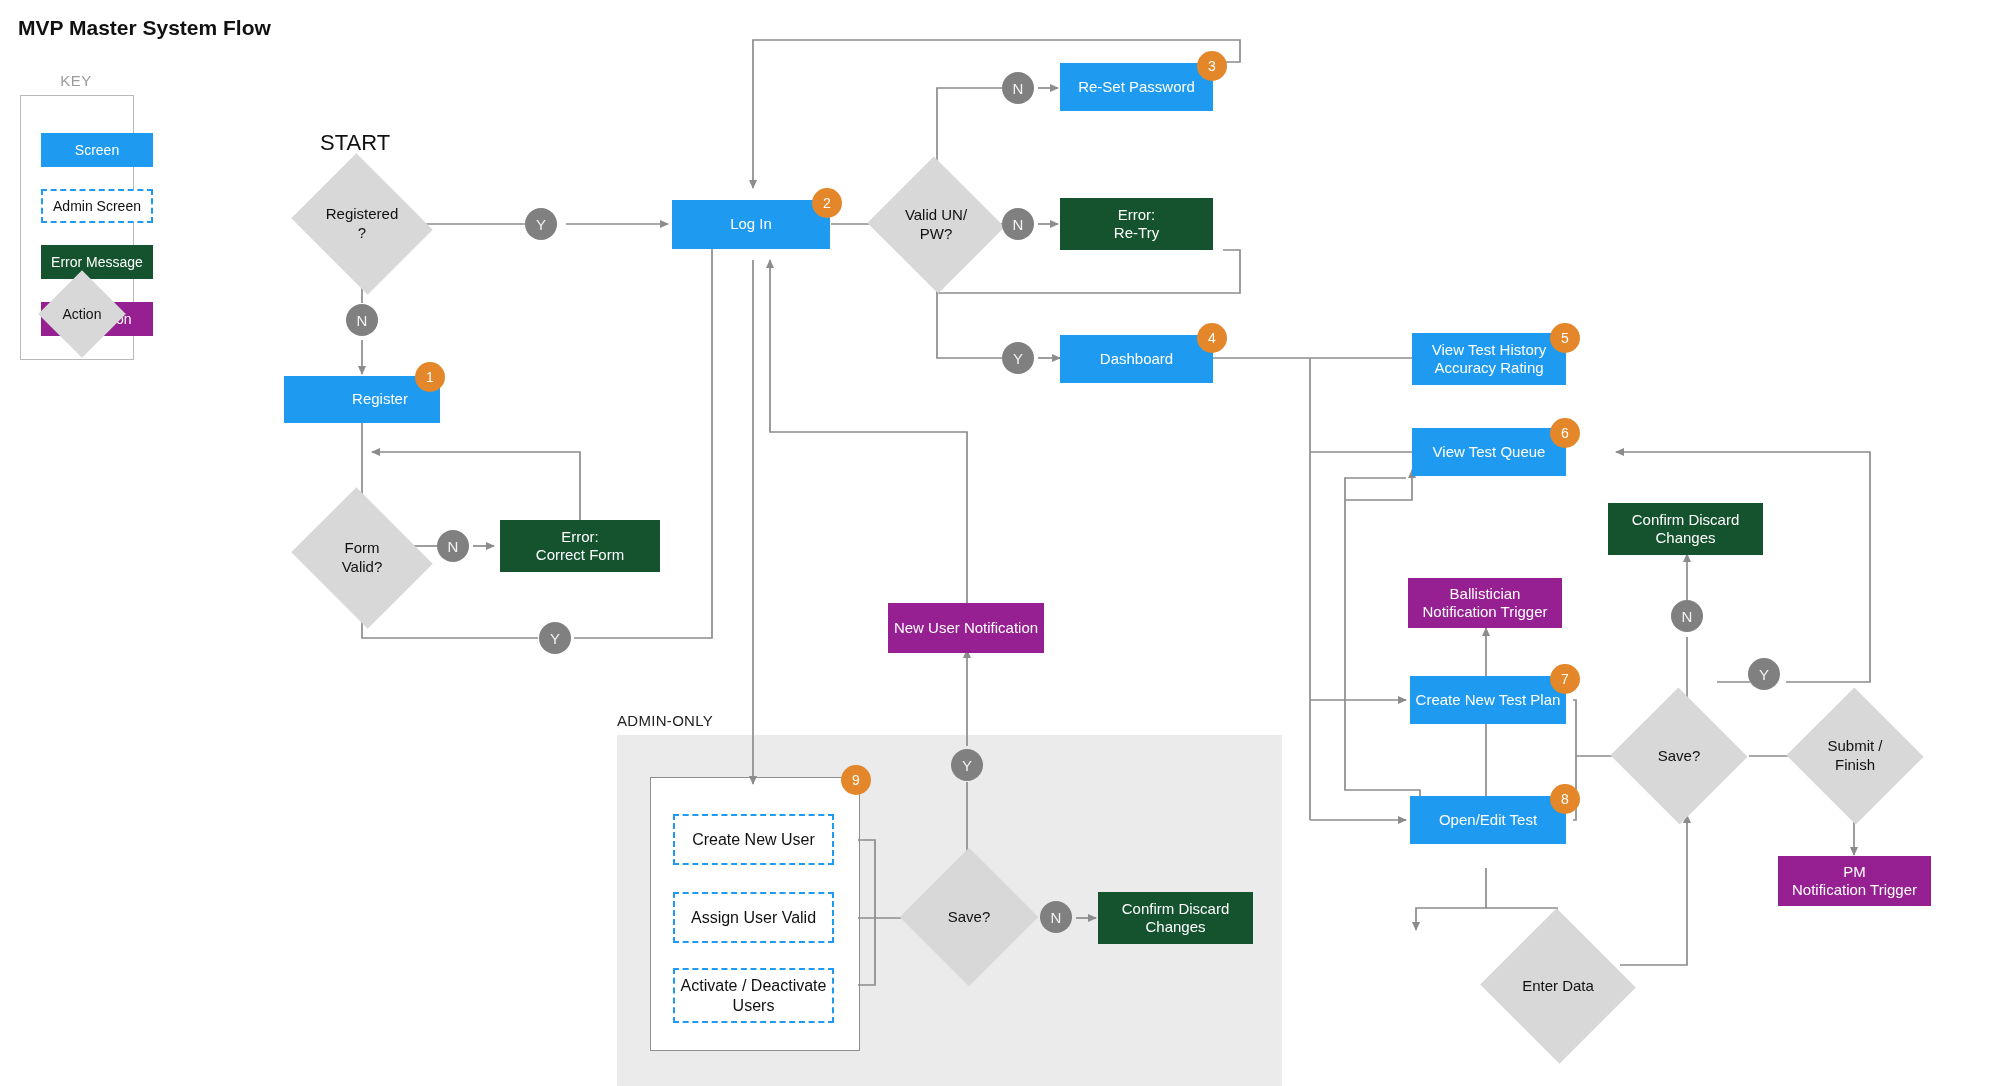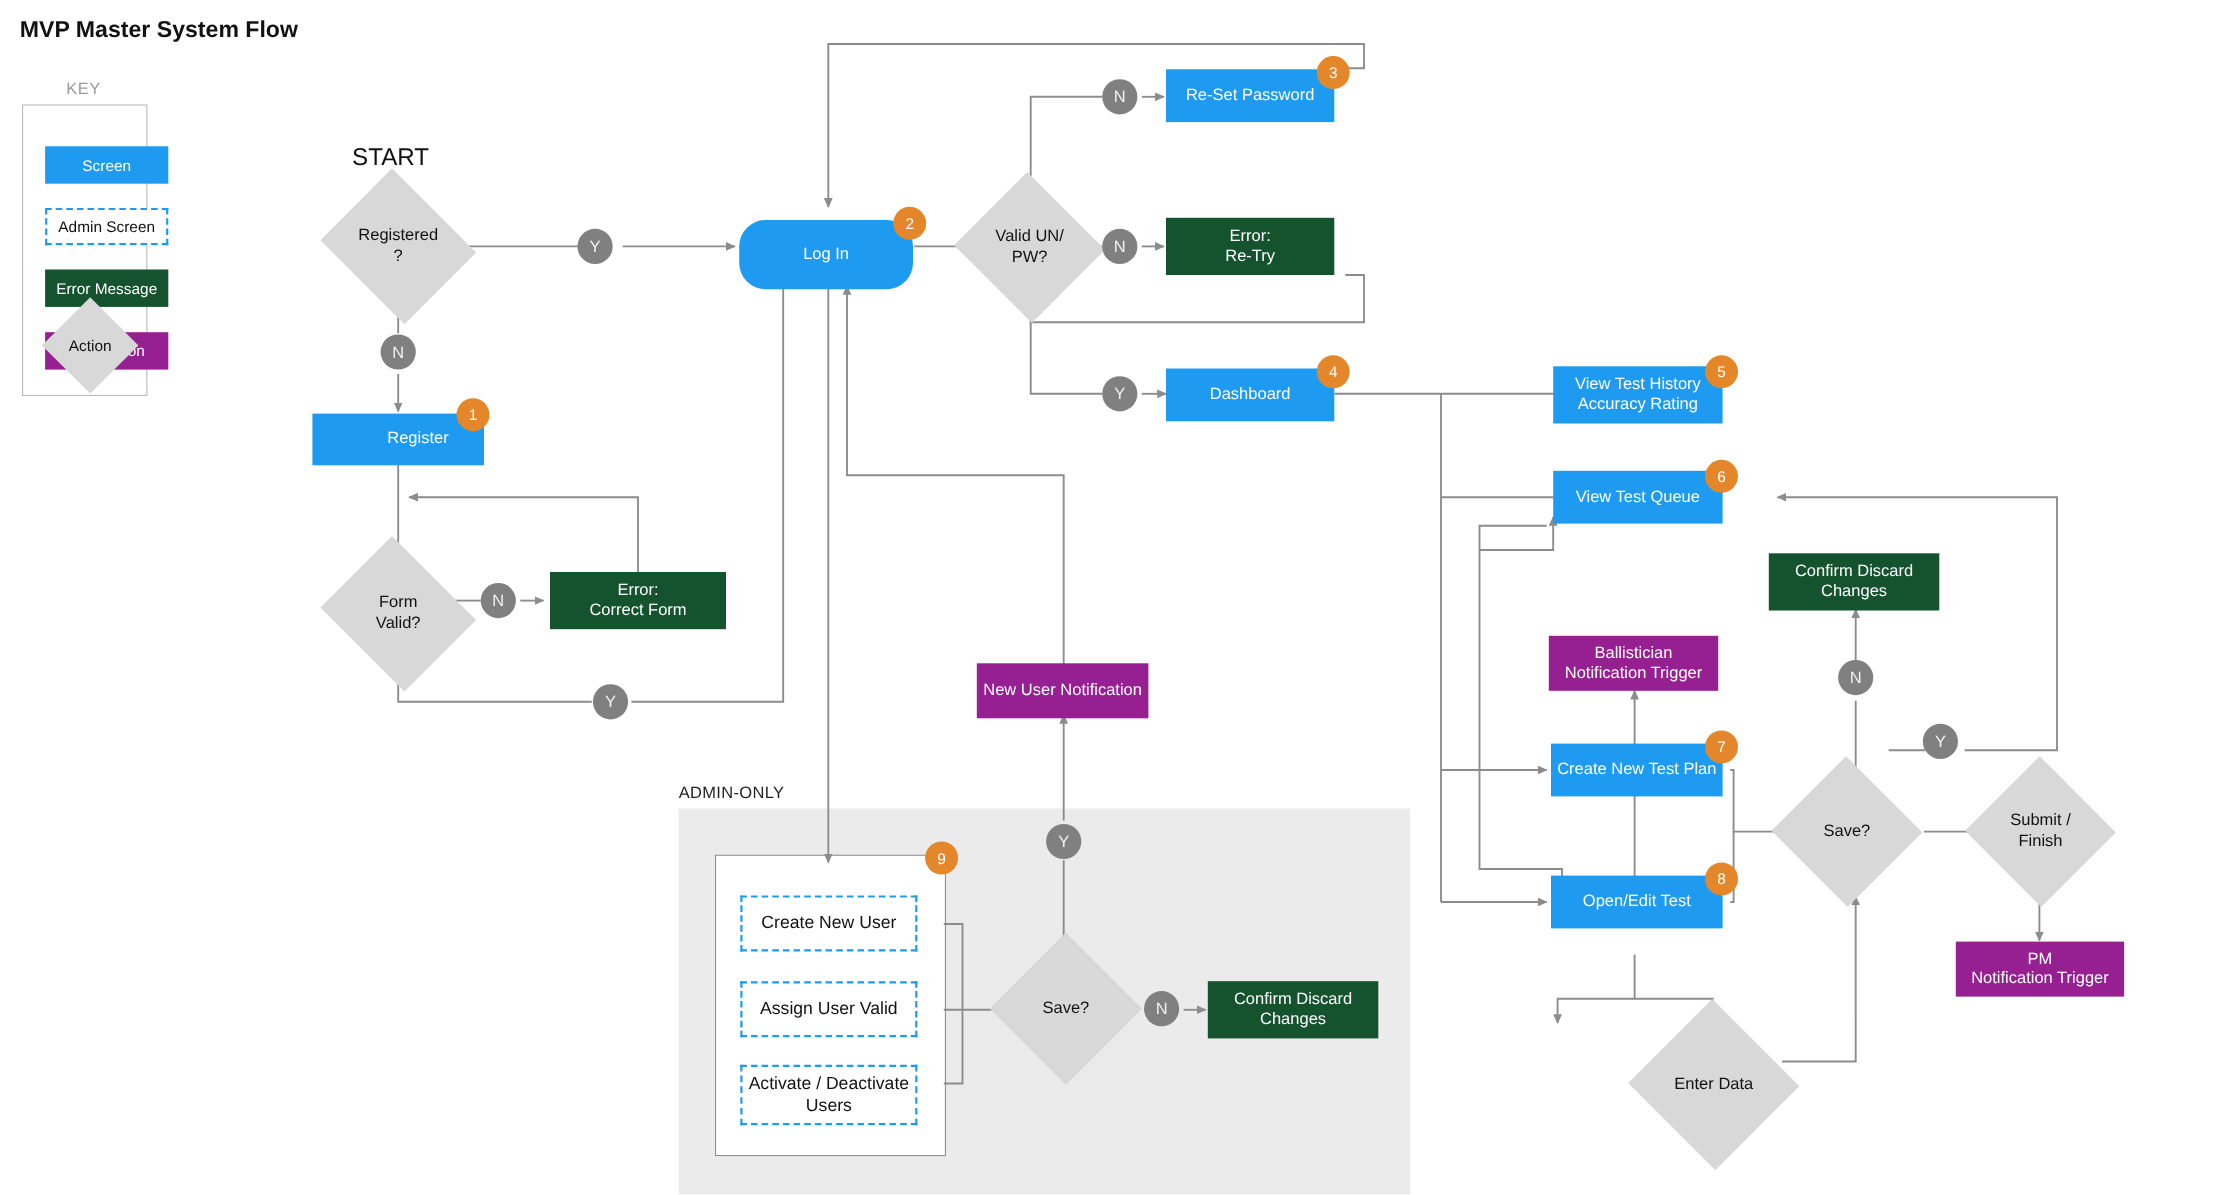--- a/index.html
+++ b/index.html
@@ -178,21 +178,21 @@
 Valid?</div>
   </div>
   <div class="yn" style="left:437px;top:530px;">N</div>
   <div class="yn" style="left:539px;top:622px;">Y</div>
 
   <div class="node errorbox" style="left:500px;top:520px;width:160px;height:52px;">
     <span style="white-space:pre-line">Error:
 Correct Form</span>
   </div>
 
-  <div class="node screen" style="left:672px;top:200px;width:158px;height:63px;border-radius:24px;">
+  <div class="node screen" style="left:672px;top:200px;width:158px;height:49px;">
     <span>Log In</span>
   </div>
   <div class="badge" style="left:812px;top:188px;">2</div>
 
   <div class="diamond" style="left:886px;top:178px;width:100px;height:94px;">
     <div class="dshape"></div>
     <div class="dlabel">Valid UN/
 PW?</div>
   </div>
   <div class="yn" style="left:1002px;top:72px;">N</div>

